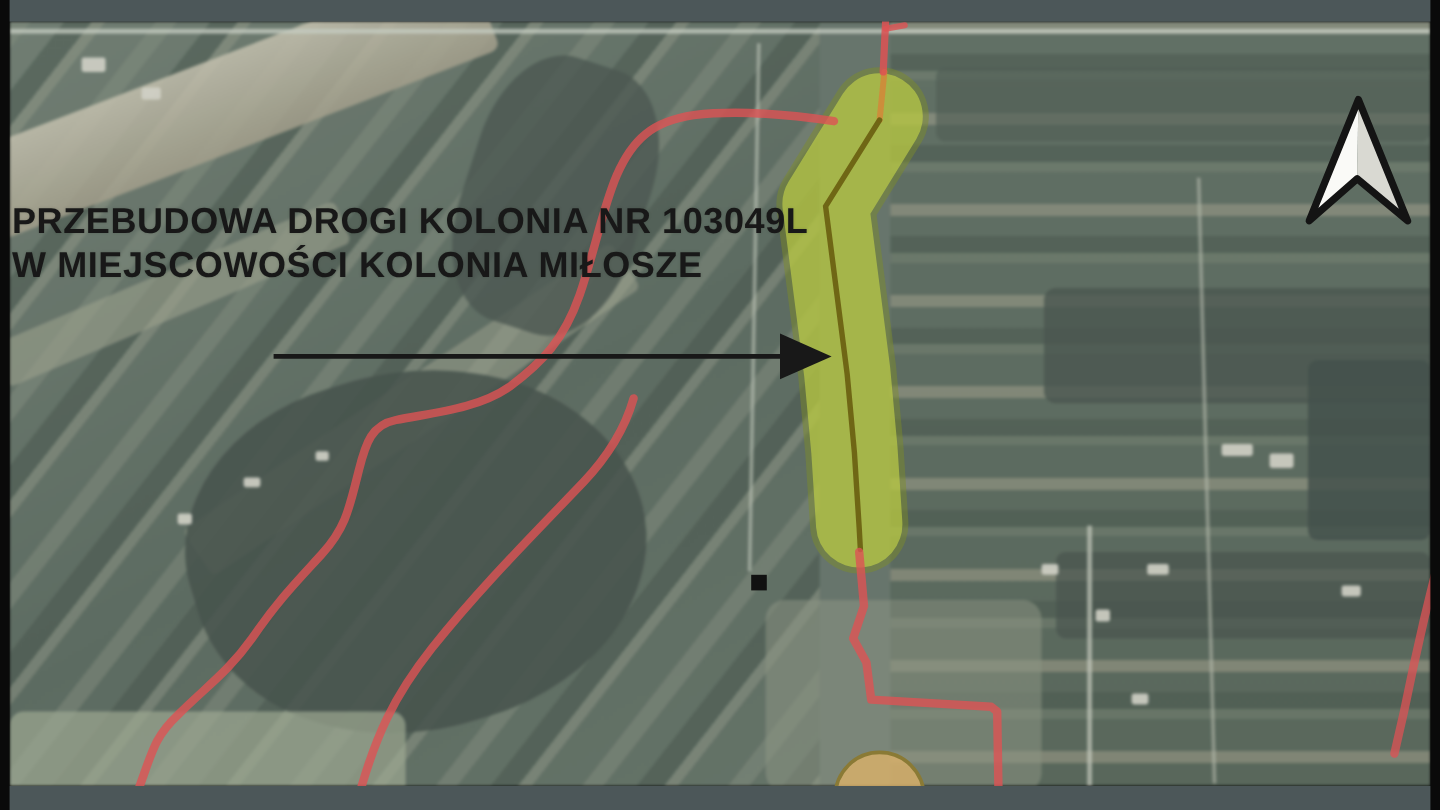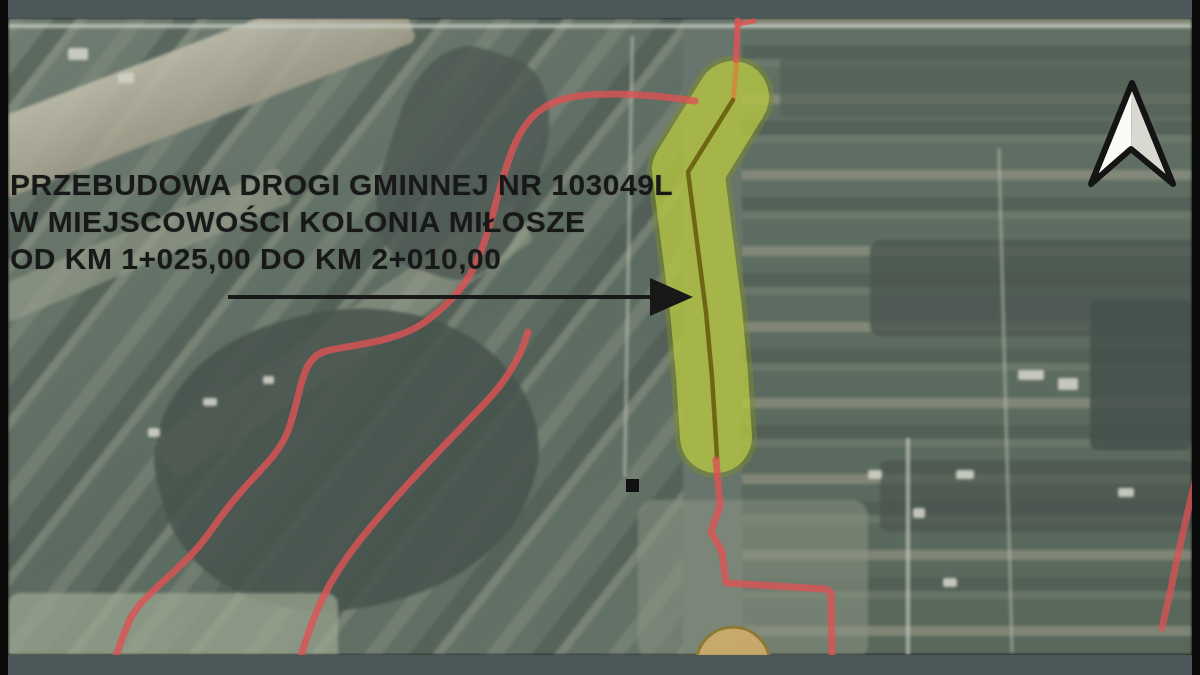--- a/index.html
+++ b/index.html
@@ -125,23 +125,22 @@
     <polygon points="650,278 693,297 650,316" fill="var(--ink)"></polygon>
 
     <g>
       <polygon points="1132,83 1131,149 1091,184" fill="var(--north-fill-left)"></polygon>
       <polygon points="1132,83 1173,184 1131,149" fill="var(--north-fill-right)"></polygon>
       <polygon points="1132,83 1173,184 1131,149 1091,184" fill="none" stroke="#141414" stroke-width="6" stroke-linejoin="round"></polygon>
     </g>
   </svg>
 
   <div class="title">
-    <div>PRZEBUDOWA DROGI GMINNEJ NR 103049L</div>
+    <div>PRZEBUDOWA DROGI KOLONIA NR 103049L</div>
     <div>W MIEJSCOWOŚCI KOLONIA MIŁOSZE</div>
-    <div>OD KM 1+025,00 DO KM 2+010,00</div>
   </div>
 
   <div class="place-dot"></div>
 
   <div class="strip-top"></div>
   <div class="strip-bottom"></div>
   <div class="bar-left"></div>
   <div class="bar-right"></div>
 </div>
 

